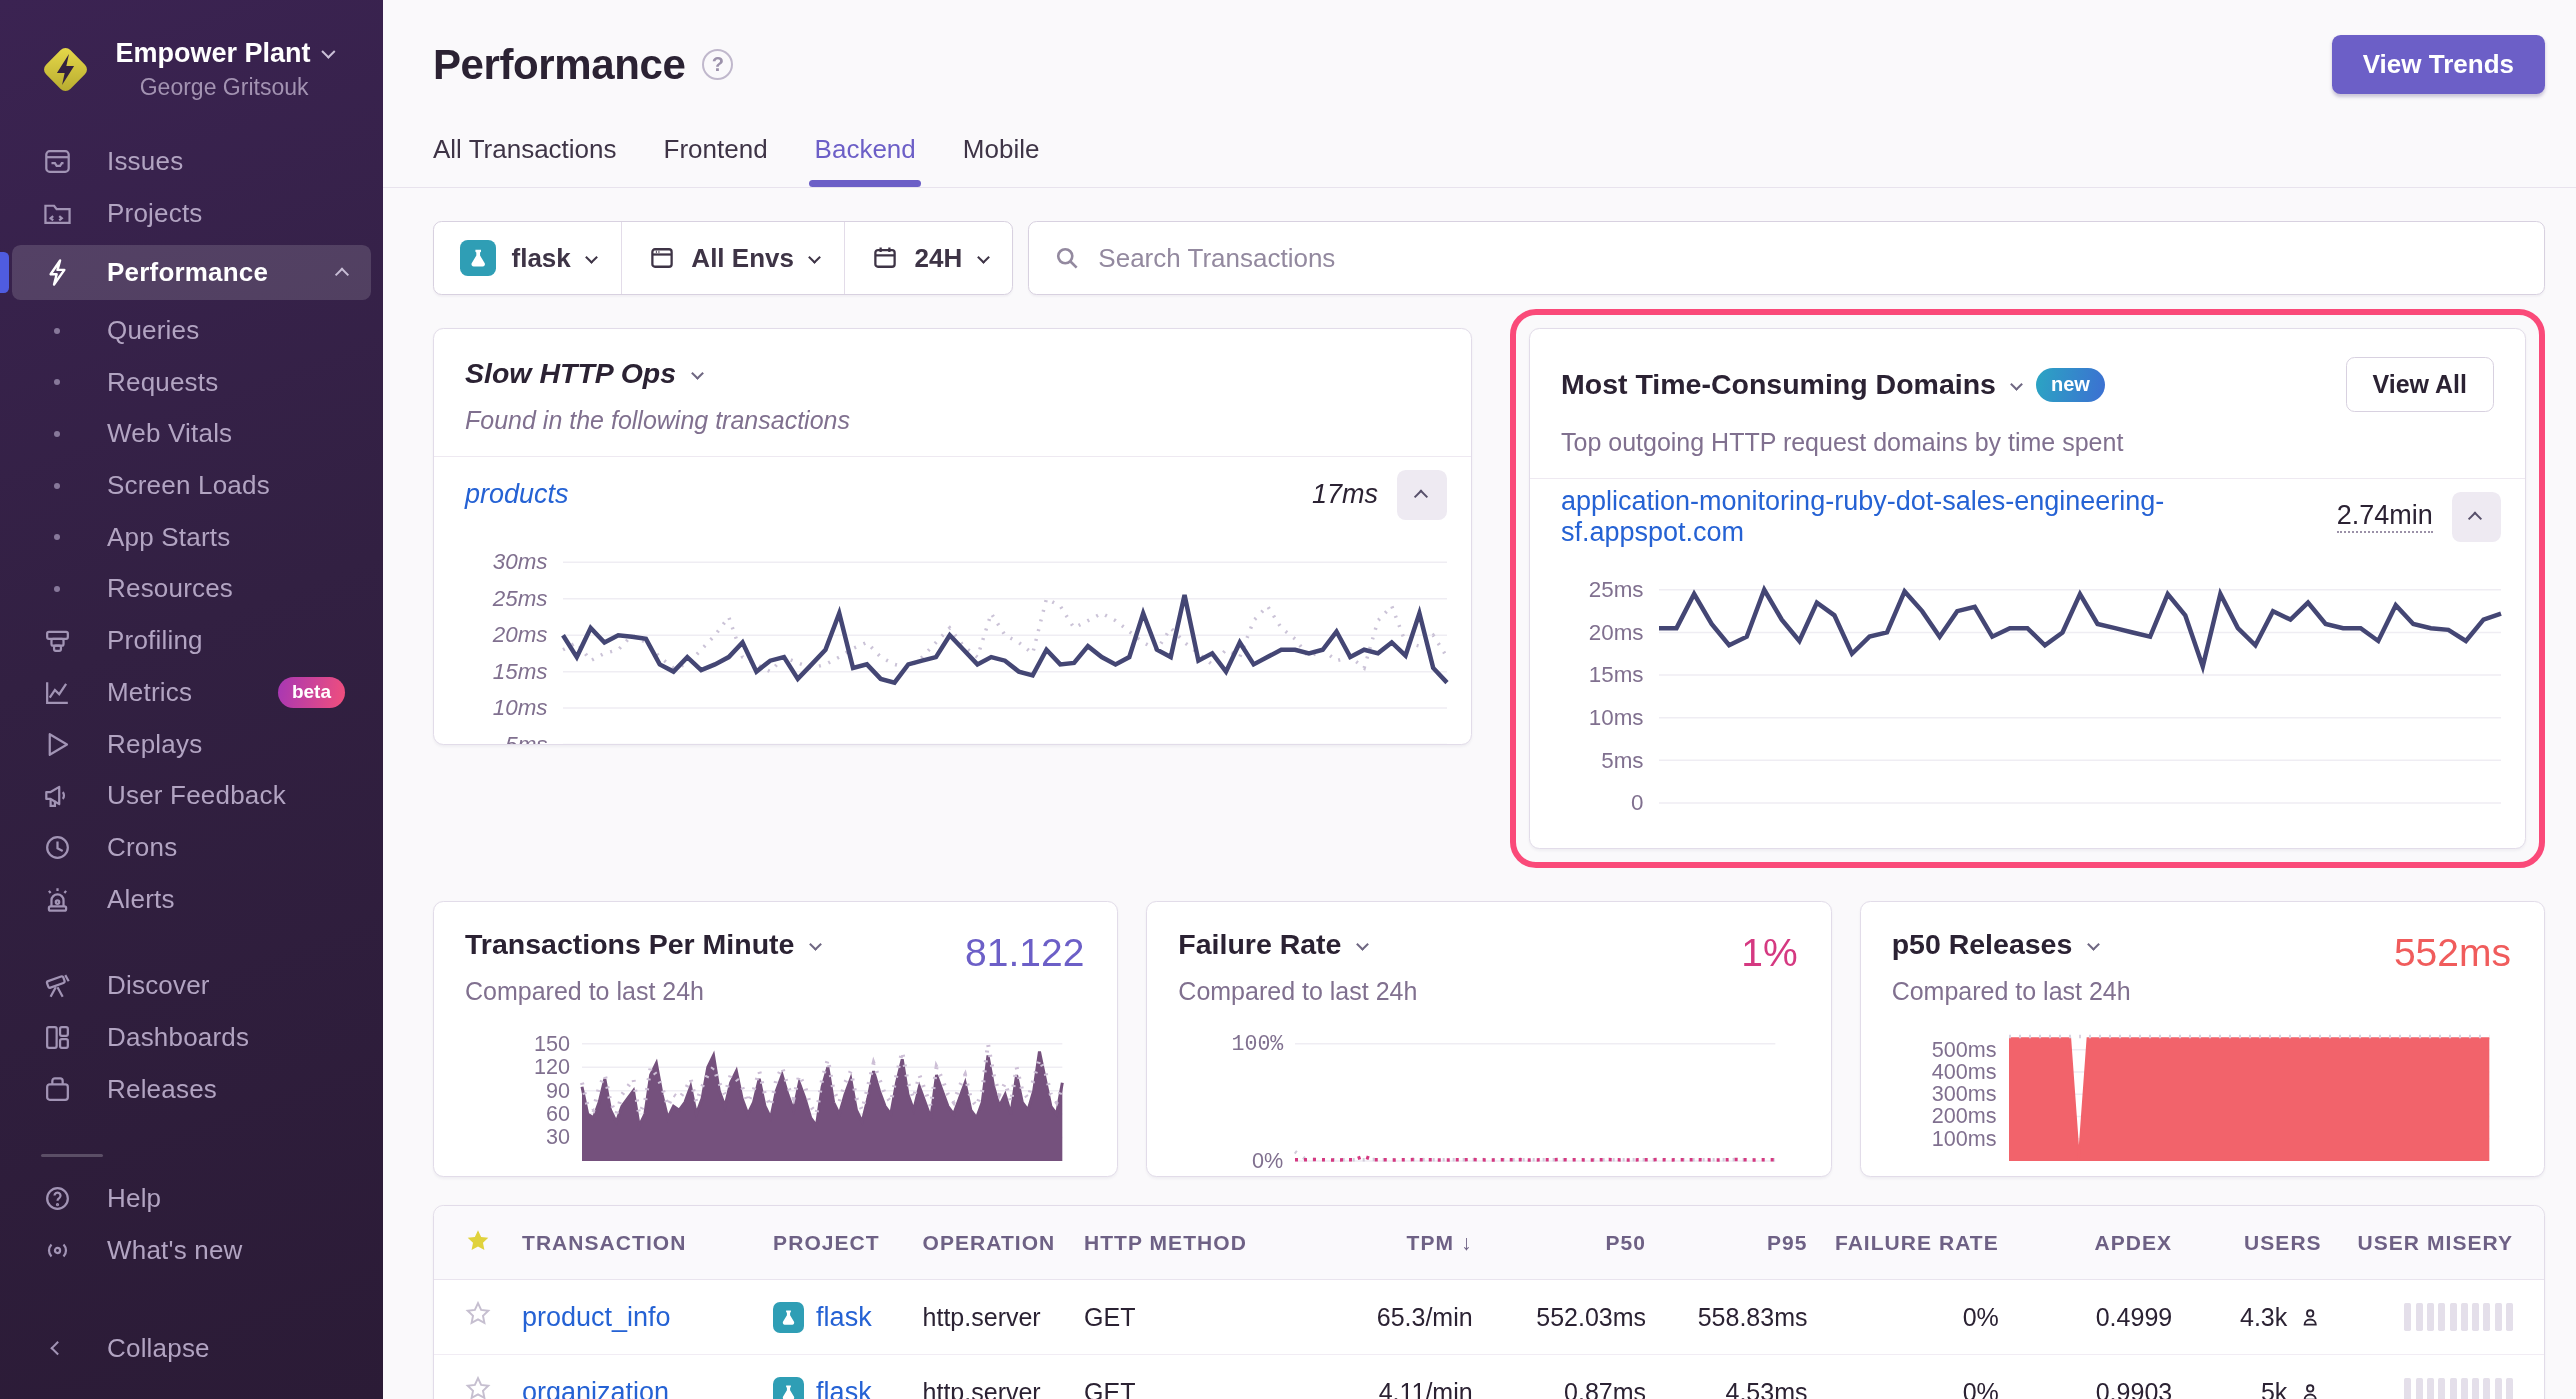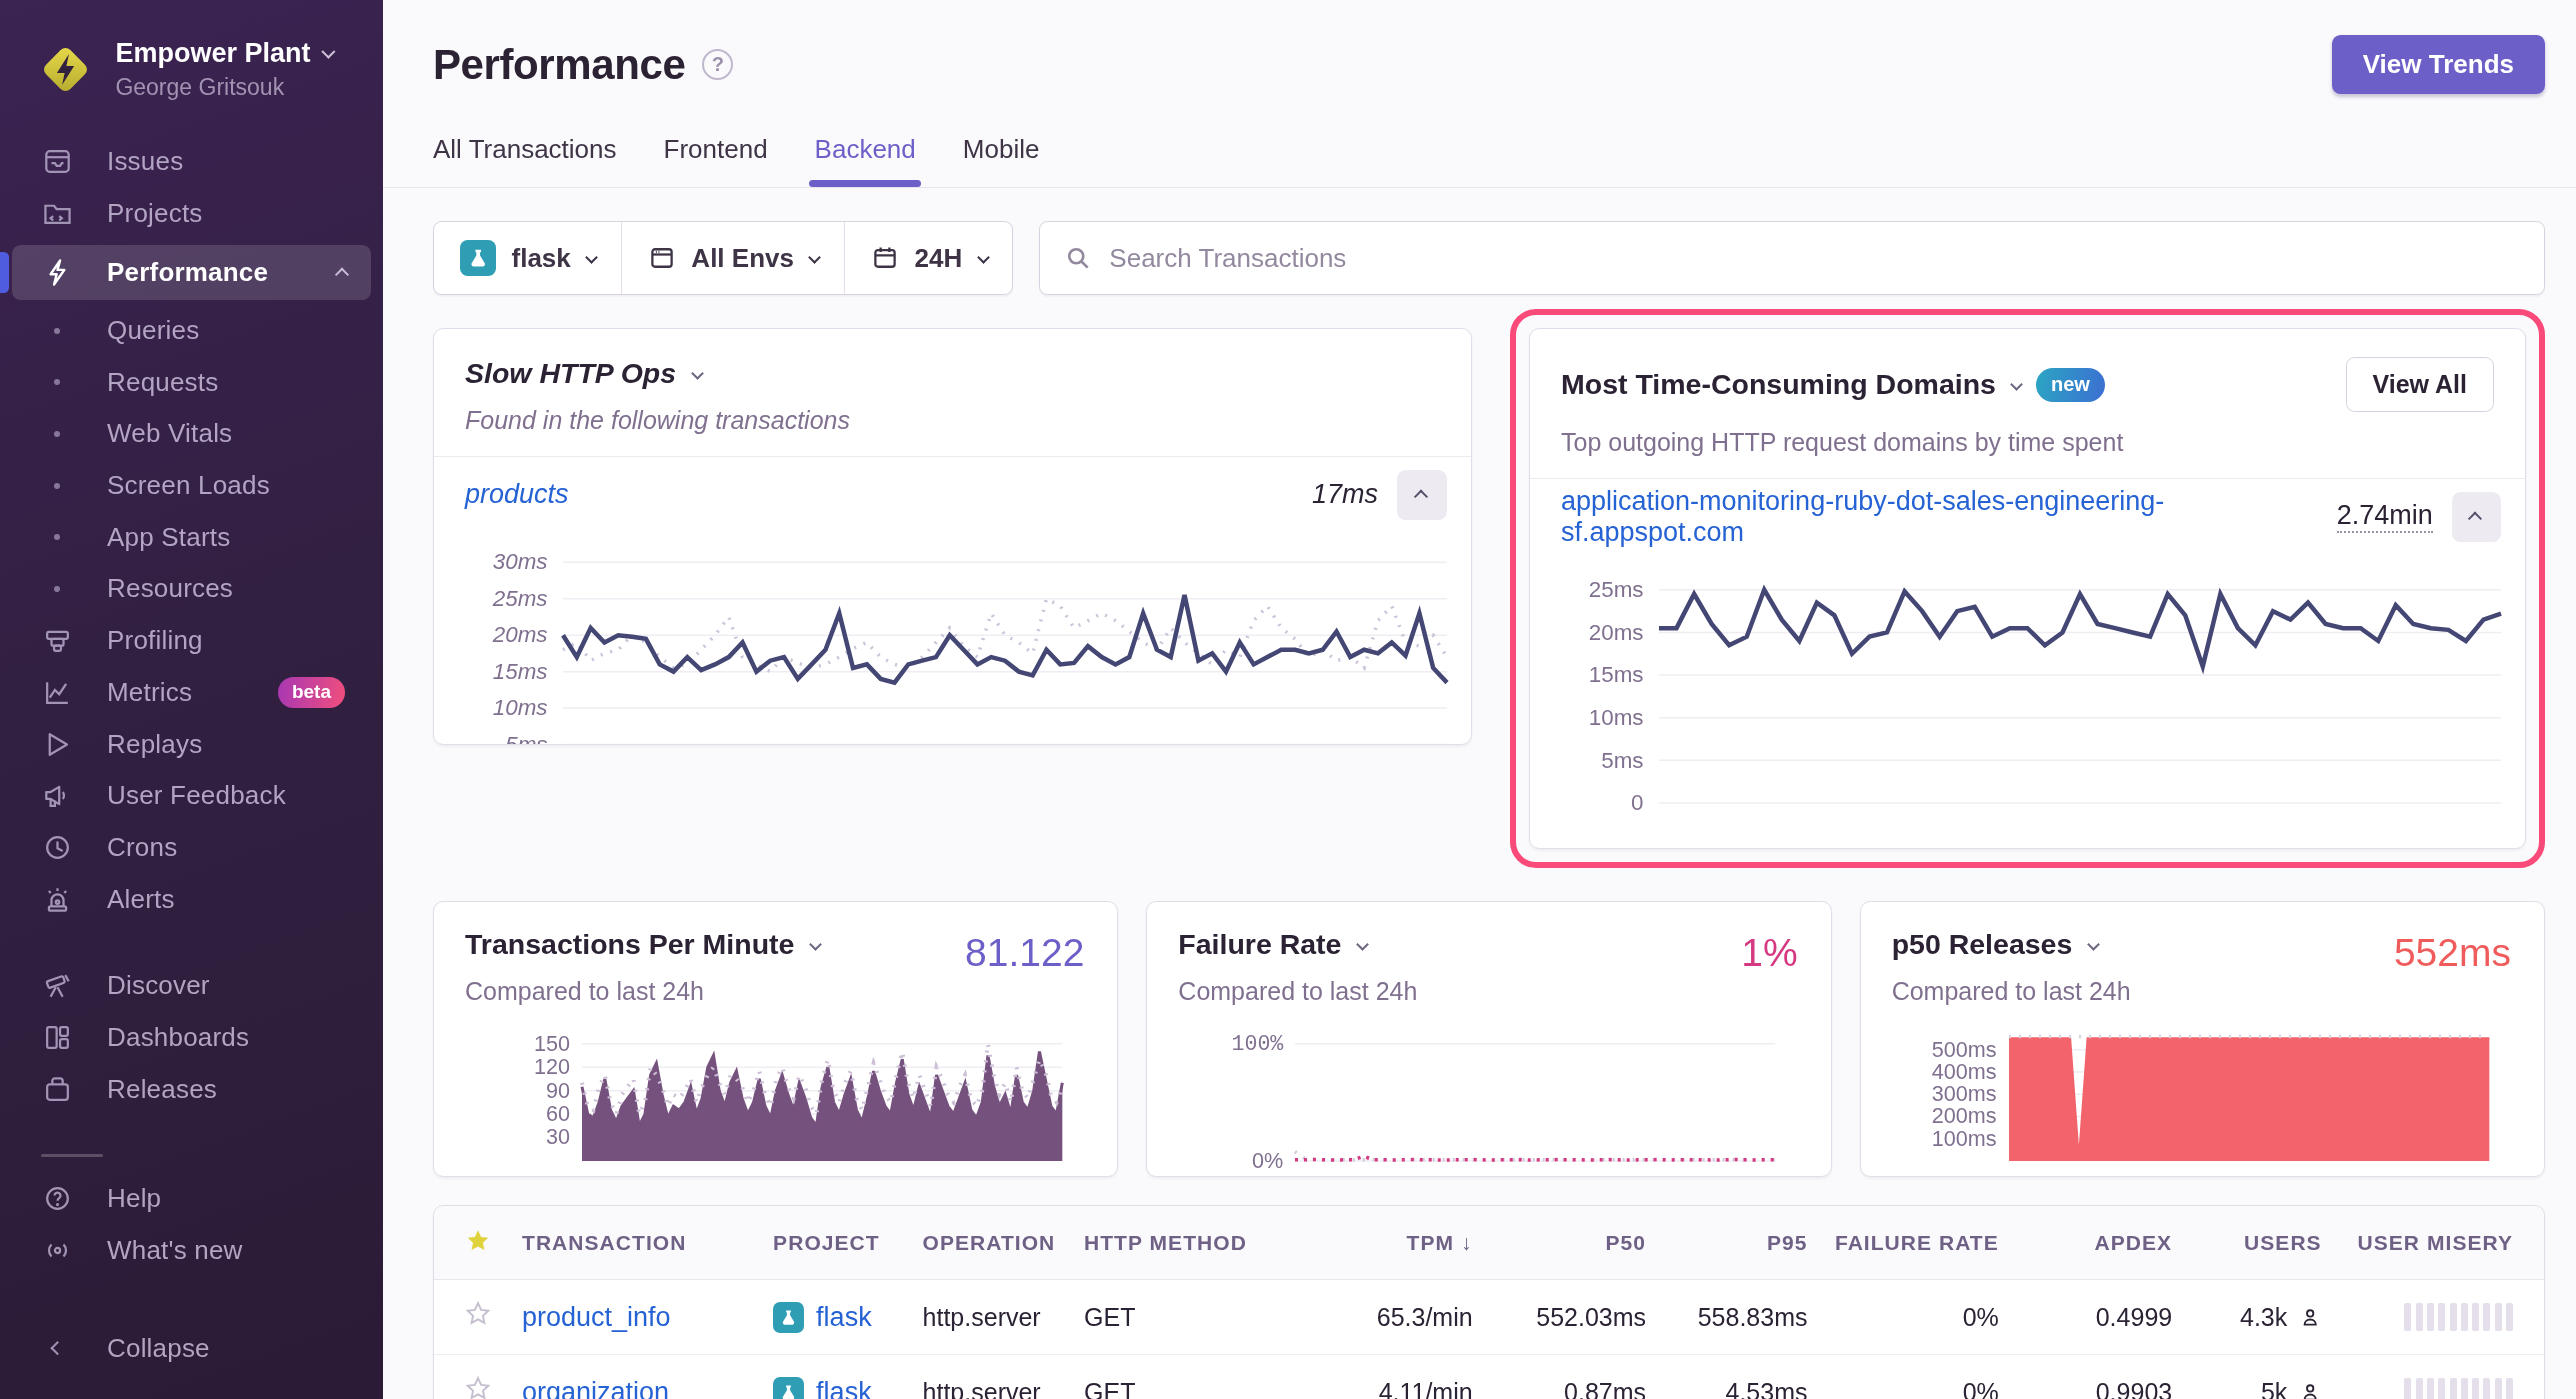--- a/index.html
+++ b/index.html
@@ -9,21 +9,21 @@
 
   
   .sidebar { position:relative; width:383px; height:100%; flex:0 0 383px;
     background:linear-gradient(160deg,#3b2352 0%,#322042 45%,#2b1b36 100%);
     display:flex; flex-direction:column; padding-top:29px; }
   .org { display:flex; align-items:center; margin:8.6px 21px 36px 38px; }
   .org-logo { width:55px; height:55px; flex:0 0 55px; }
   .org-meta { margin-left:22.4px; }
   .org-name-row { display:flex; align-items:center; gap:12px; }
   .org-name { font-size:27px; font-weight:700; color:#ffffff; }
-  .org-user { font-size:23px; color:#a393b2; margin-top:5.2px; }
+  .org-user { font-size:23px; color:#a393b2; margin-top:5.2px;text-align:center; }
   .chev { display:inline-block; width:10.4px; height:10.4px; border-right:2.6px solid currentColor; border-bottom:2.6px solid currentColor; }
   .chev.down { transform:rotate(45deg) translateY(-1.7px); }
   .chev.up { transform:rotate(-135deg) translateY(-1.7px); }
   .chev.left { transform:rotate(135deg); }
   .org-chev { color:#cbc0d8; }
 
   .snav { flex:1; display:flex; flex-direction:column; }
   .sitem { position:relative; height:50px; display:flex; align-items:center; margin:0 17px 1.7px 12px; border-radius:8.6px; color:#b2a4c2; cursor:pointer; }
   .sicon { width:38px; margin-left:26px; display:flex; justify-content:center; align-items:center; color:#a294b5; }
   .sicon svg { stroke:#a294b5; }
@@ -53,21 +53,21 @@
 
   .content { padding:33px 31px 0 50px; }
 
   
   .filter-row { display:flex; height:74px; }
   .filter-group { display:flex; align-items:stretch; background:#fff; border:0.9px solid #d8d1e0; border-radius:8.6px; box-shadow:0 1.7px 1.7px rgba(45,30,70,0.04); }
   .filter-item { display:flex; align-items:center; gap:15.5px; padding:0 26px; font-size:26px; font-weight:600; color:#3e3446; cursor:pointer; }
   .filter-item + .filter-item { border-left:0.9px solid #e3dce9; }
   .filter-item .chev { width:8.6px; height:8.6px; color:#3e3446; border-width:2.6px; }
   .flask-chip { width:36px; height:36px; border-radius:7.8px; background:#2f9eb5; display:flex; align-items:center; justify-content:center; }
-  .search-box { flex:1; margin-left:26px; display:flex; align-items:center; background:#fff; border:0.9px solid #d8d1e0; border-radius:8.6px; padding:16px 24px; box-shadow:0 1.7px 1.7px rgba(45,30,70,0.04); }
+  .search-box { flex:1; margin-left:15px; display:flex; align-items:center; background:#fff; border:0.9px solid #d8d1e0; border-radius:8.6px; padding:16px 24px; box-shadow:0 1.7px 1.7px rgba(45,30,70,0.04); }
   .search-box input { flex:1; border:none; outline:none; font-size:26px; color:#3e3446; margin-left:17px; font-family:inherit; background:transparent; }
   .search-box input::placeholder { color:#93899f; }
 
   
   .card { background:#fff; border:0.9px solid #e2dce9; border-radius:10.4px; box-shadow:0 1.7px 2.6px rgba(45,30,70,0.05); }
   .row1 { display:flex; margin-top:33px; align-items:flex-start; }
   .card-wide { width:1039px; height:417px; overflow:hidden; flex:0 0 1039px;font-style:italic; }
   .highlight-wrap { flex:1; margin-left:38px; margin-top:-19px; border:6px solid #fa4a79; border-radius:26px; padding:13px; }
   .card-domains { width:100%; height:521px; overflow:hidden; border-radius:10.4px; }
   .card-head { padding:28px 31px 21px; }

